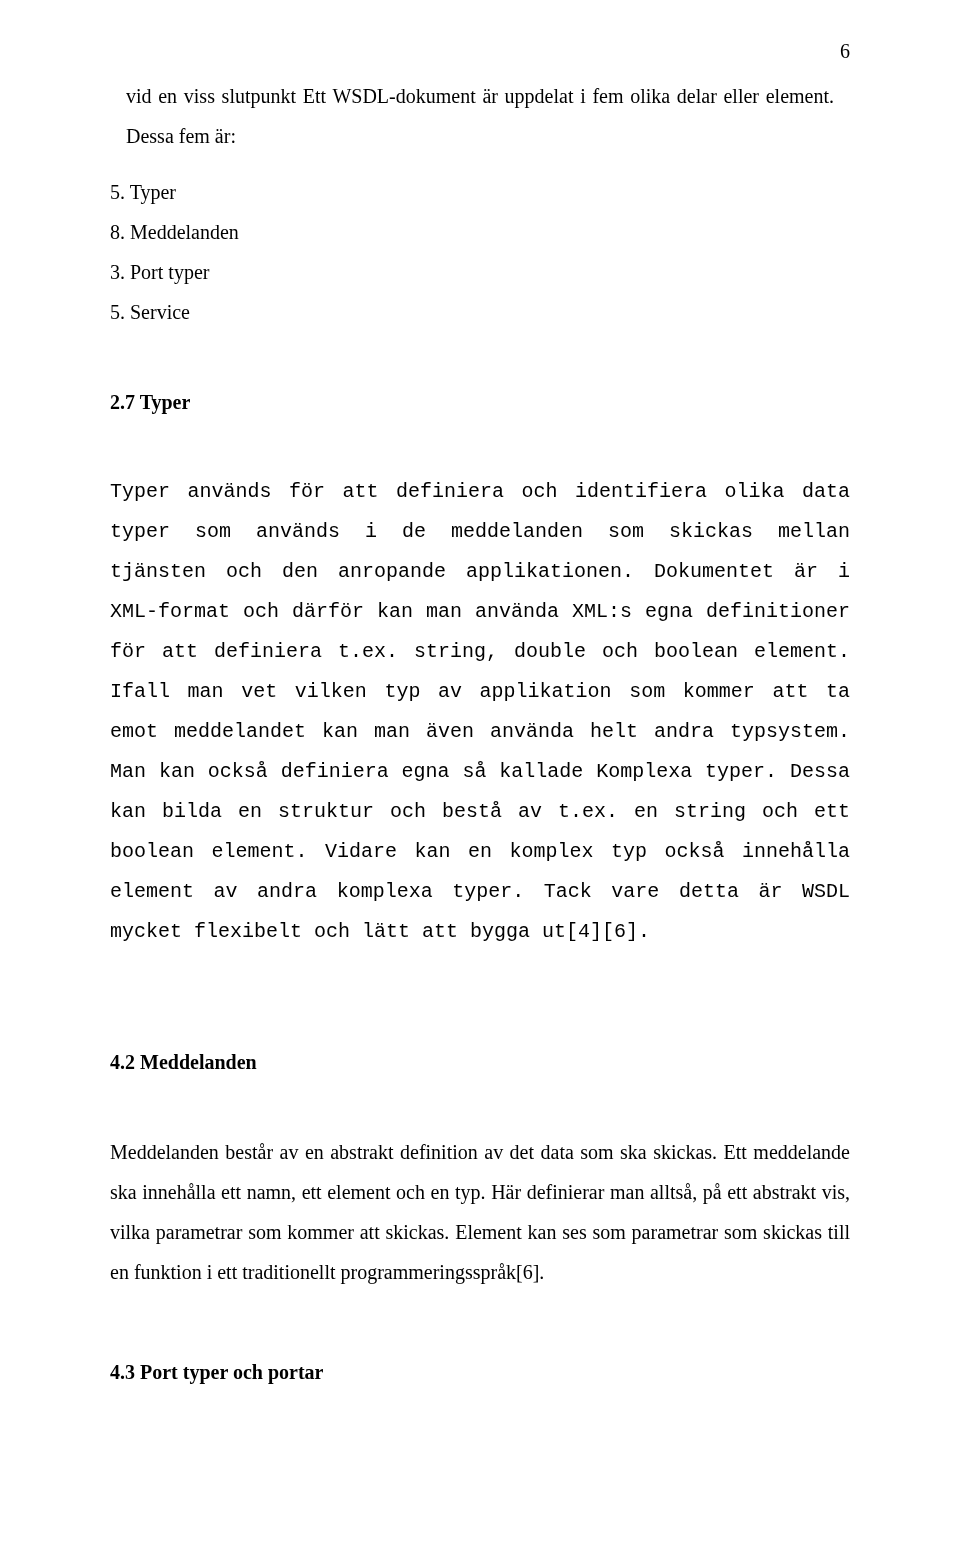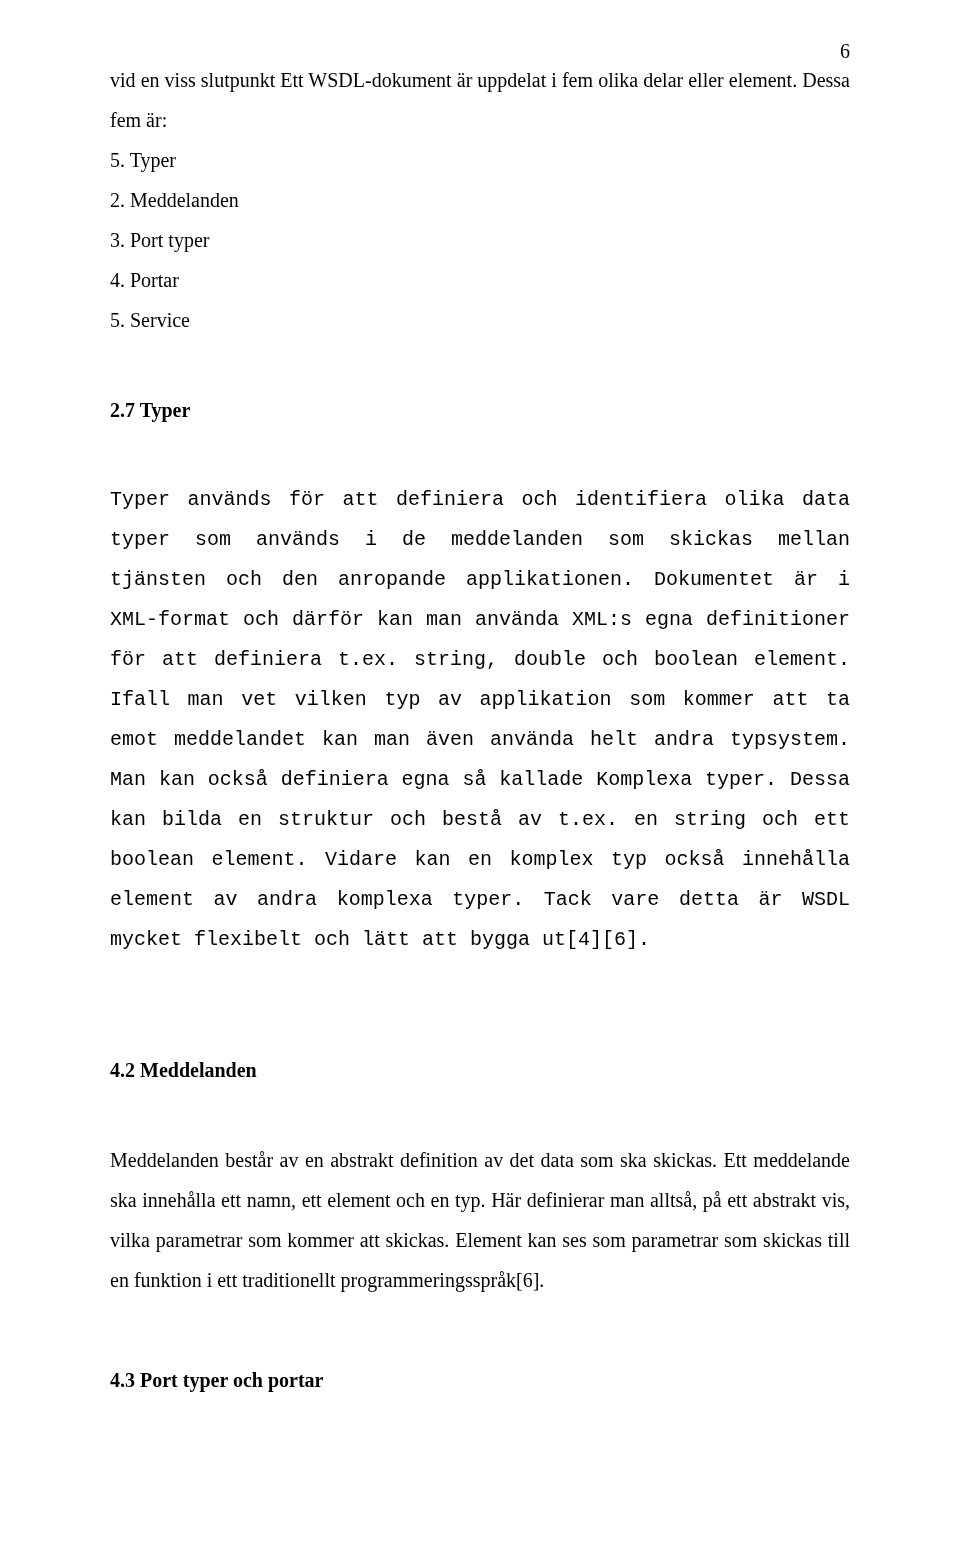--- a/index.html
+++ b/index.html
@@ -43,38 +43,37 @@
     margin: 0 0 50px 0;
   }
   .para {
     margin: 0 0 90px 0;
     font-family: Liberation Mono, monospace;
   }
   .para-last {
     margin: 0 0 60px 0;
   }
   .lead-in {
-    margin: 0;
+    margin: 16px;
     line-height: 2;
   }
 </style>
 </head>
 <body>
 
 <div class="page">
 
   <div class="page-number">6</div>
 
   <p class="body-text lead-in">vid en viss slutpunkt Ett WSDL-dokument är uppdelat i fem olika delar eller element. Dessa fem är:</p>
 
   <div class="list">
     <span class="item">5. Typer</span>
-    <span class="item">2. Meddelanden</span>
+    <span class="item">8. Meddelanden</span>
     <span class="item">3. Port typer</span>
-    <span class="item">4. Portar</span>
     <span class="item">5. Service</span>
   </div>
 
   <div class="section-heading">2.7 Typer</div>
   <p class="body-text para">Typer används för att definiera och identifiera olika data typer som används i de meddelanden som skickas mellan tjänsten och den anropande applikationen. Dokumentet är i XML-format och därför kan man använda XML:s egna definitioner för att definiera t.ex. string, double och boolean element. Ifall man vet vilken typ av applikation som kommer att ta emot meddelandet kan man även använda helt andra typsystem. Man kan också definiera egna så kallade Komplexa typer. Dessa kan bilda en struktur och bestå av t.ex. en string och ett boolean element. Vidare kan en komplex typ också innehålla element av andra komplexa typer. Tack vare detta är WSDL mycket flexibelt och lätt att bygga ut[4][6].</p>
 
   <div class="section-heading">4.2 Meddelanden</div>
   <p class="body-text para-last">Meddelanden består av en abstrakt definition av det data som ska skickas. Ett meddelande ska innehålla ett namn, ett element och en typ. Här definierar man alltså, på ett abstrakt vis, vilka parametrar som kommer att skickas. Element kan ses som parametrar som skickas till en funktion i ett traditionellt programmeringsspråk[6].</p>
 
   <div class="section-heading" style="margin-bottom:0;">4.3 Port typer och portar</div>

